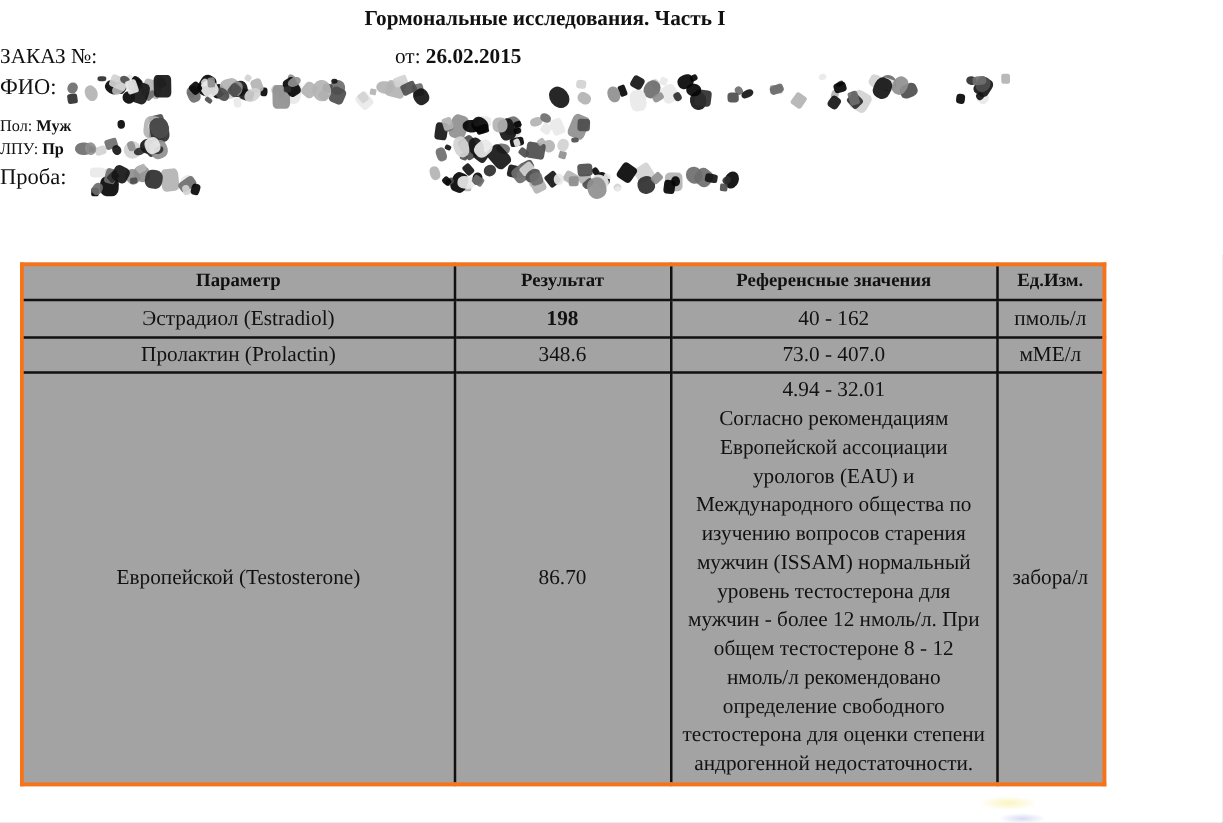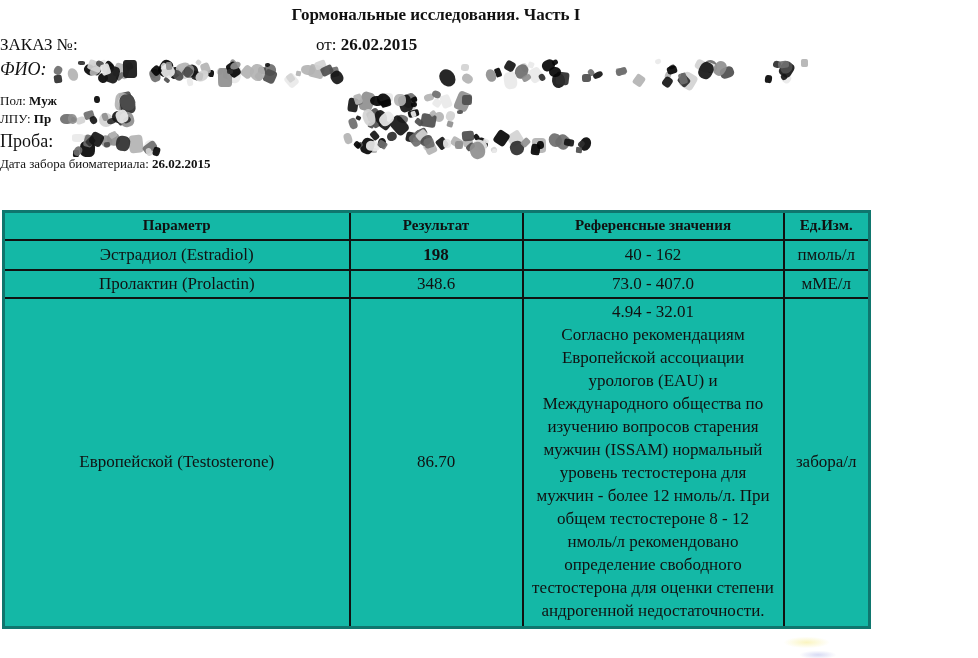--- a/index.html
+++ b/index.html
@@ -5,37 +5,37 @@
   html,body{margin:0;padding:0;background:#fff;}
   .page{
     position:relative;width:978px;height:658px;background:#fff;overflow:hidden;
     font-family:"Liberation Serif","DejaVu Serif",serif;color:#111;
   }
   .abs{position:absolute;white-space:nowrap;}
   .title{left:0;top:5px;width:872px;text-align:center;font-size:17px;font-weight:bold;}
   .order-label{left:0;top:35px;font-size:17px;}
   .date-group{left:316px;top:35px;font-size:17px;}
   .date-group b{font-weight:bold;}
-  .fio-label{left:0;top:59px;font-size:18px;font-style:italic;}
+  .fio-label{left:0;top:59px;font-size:18px;}
   .small-line{font-size:13px;}
   .gender-line{left:0;top:93px;}
   .lpu-line{left:0;top:111px;}
   .sample-label{left:0;top:131px;font-size:18px;}
   .collection-line{left:0;top:156px;}
   .small-line b{font-weight:bold;}
   .internal-number{left:600px;top:176px;width:268px;text-align:center;font-size:17px;}
 
   
   .redact{position:absolute;display:block;}
   .redact i{position:absolute;display:block;opacity:.92;}
 
   
   table.results{
-    position:absolute;left:2px;top:210px;border-collapse:collapse;table-layout:fixed;
-    border:3px solid #0f766e;background:#14b8a6;
+    position:absolute;left:16px;top:210px;border-collapse:collapse;table-layout:fixed;
+    border:3px solid #f97316;background:#a3a3a3;
   }
   table.results th,table.results td{border:2px solid #111;overflow:hidden;vertical-align:middle;}
   table.results th{font-size:15px;font-weight:bold;text-align:center;padding:3px 2px;}
   table.results td{font-size:17px;text-align:center;padding:1px 3px;}
   tr.r-head{height:28px;}
   tr.r-1{height:30px;}
   tr.r-2{height:28px;}
   td.param{text-align:left;padding-left:5px;}
   td.bold-result{font-weight:bold;}
   .ref-range{line-height:23px;}
@@ -318,21 +318,20 @@
       <i style="width: 7.98577px; height: 8.72542px; left: 104.979px; top: 10.2013px; background: rgb(233, 233, 233); transform: rotate(-5.35883deg); border-radius: 48.4118%;"></i>
       <i style="width: 6.38115px; height: 4.24774px; left: 144.514px; top: 9.79904px; background: rgb(233, 233, 233); transform: rotate(23.6761deg); border-radius: 49.61%;"></i>
       <i style="width: 11.8317px; height: 10.1502px; left: 123.64px; top: 2.19055px; background: rgb(77, 77, 77); transform: rotate(-4.99641deg); border-radius: 26.0634%;"></i>
       <i style="width: 7.3806px; height: 8.66003px; left: 33.0956px; top: 1.65815px; background: rgb(21, 21, 21); transform: rotate(-40.3742deg); border-radius: 25.8317%;"></i>
       <i style="width: 7.38843px; height: 5.5836px; left: 16.1182px; top: 12.8832px; background: rgb(5, 5, 5); transform: rotate(43.0636deg); border-radius: 33.8472%;"></i>
       <i style="width: 5.05438px; height: 4.25898px; left: 154.309px; top: 19.5116px; background: rgb(233, 233, 233); transform: rotate(-9.93611deg); border-radius: 44.8838%;"></i>
       <i style="width: 10.3853px; height: 9.70254px; left: 85.6641px; top: 8.87269px; background: rgb(110, 110, 110); transform: rotate(-16.6135deg); border-radius: 32.5662%;"></i>
       <i style="width: 8.98787px; height: 6.90937px; left: 182.723px; top: 10.4843px; background: rgb(143, 143, 143); transform: rotate(-43.8225deg); border-radius: 22.9717%;"></i>
     </span>
 
-  <div class="abs small-line collection-line"><span>Дата забора биоматериала:</span> <b>26.02.2015</b></div>
 
 
   <table class="results">
     <colgroup>
       <col style="width:346px">
         <col style="width:173px">
         <col style="width:261px">
         <col style="width:86px">
     </colgroup>
     <tbody>

